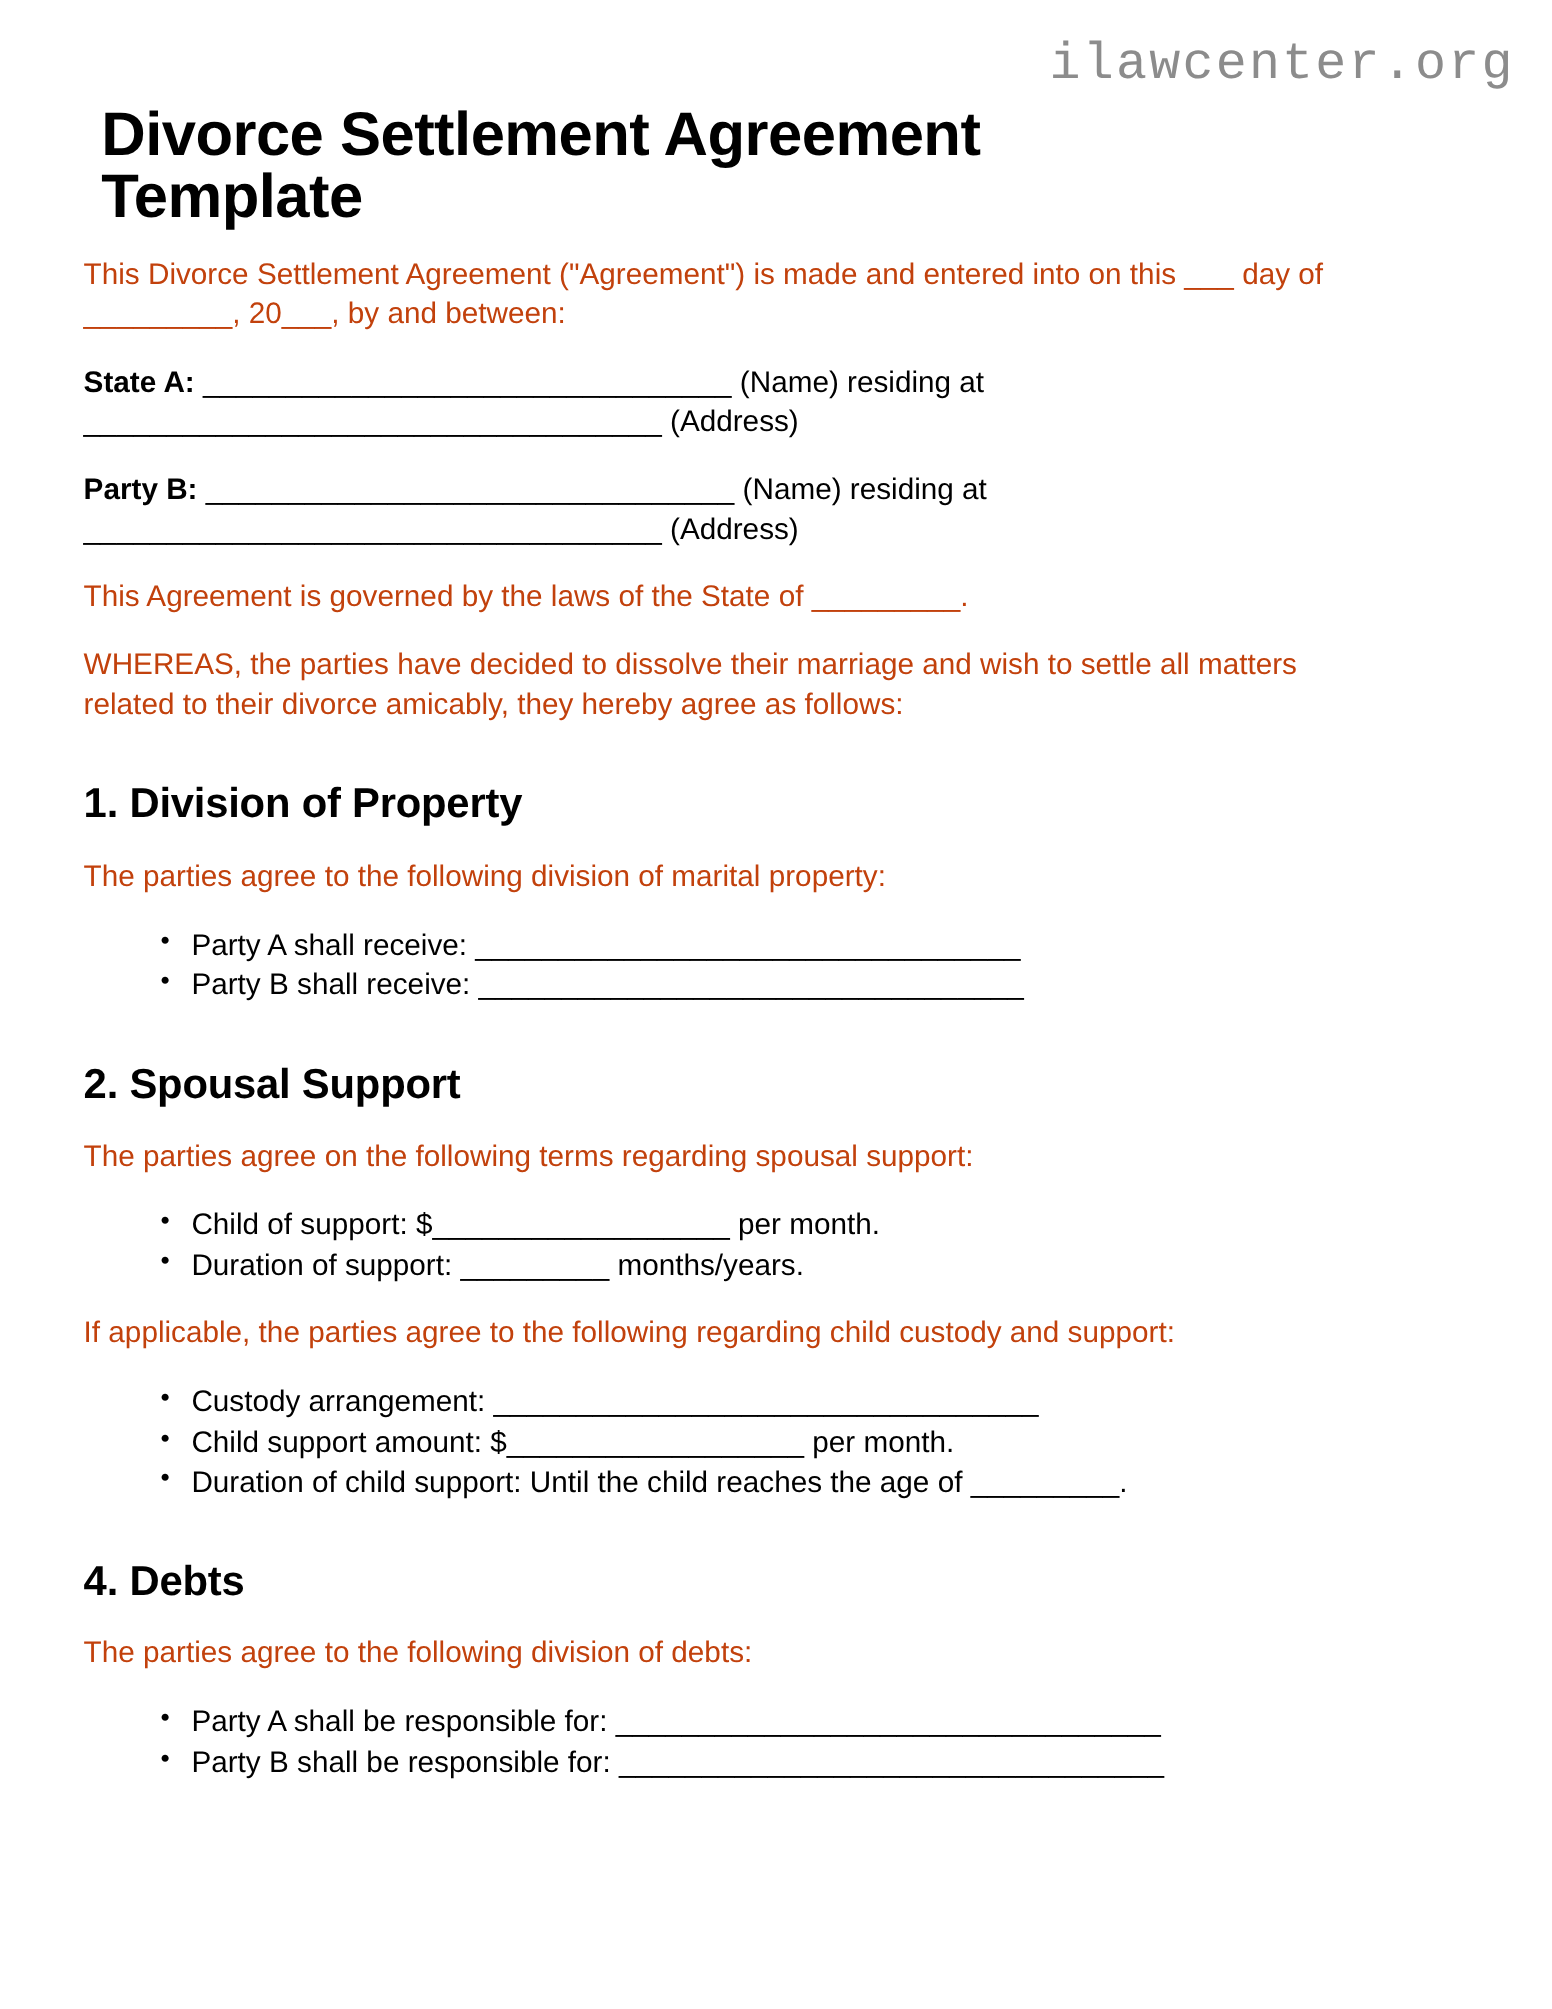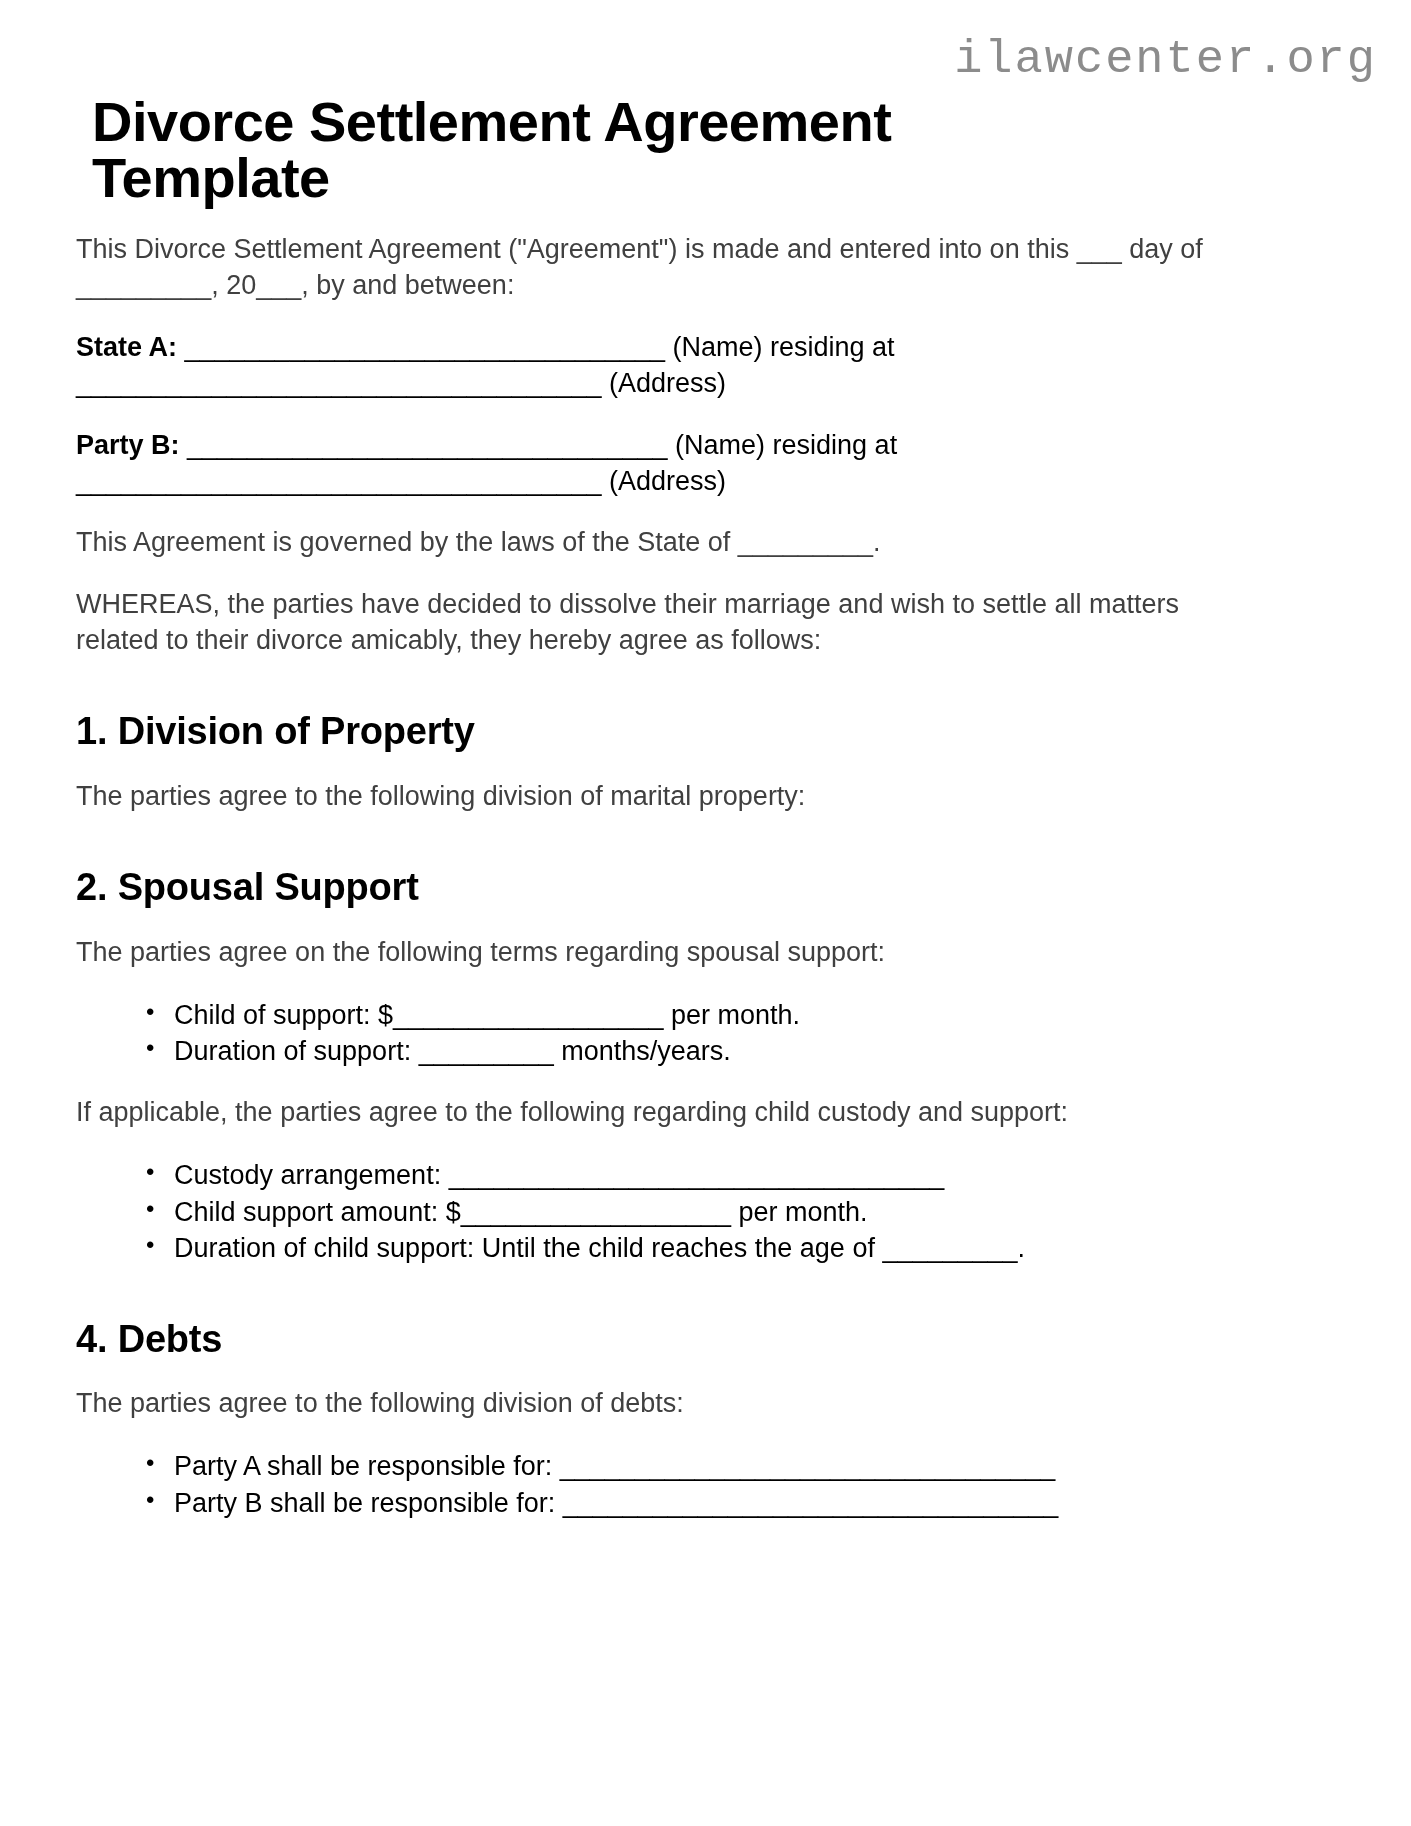--- a/index.html
+++ b/index.html
@@ -58,21 +58,21 @@
     font-weight: bold;
     line-height: 1.1;
     margin: 52px 0 0 0;
     letter-spacing: -0.2px;
     color: #000;
   }
   p.para {
     font-size: 27px;
     line-height: 1.33;
     margin: 26px 0 0 0;
-    color: #404040;
+    color: #c2410c;
     max-width: 1180px;
   }
   .party-line {
     font-size: 27px;
     line-height: 1.33;
     margin: 26px 0 0 0;
     max-width: 1180px;
   }
   .party-label {
     font-weight: bold;
@@ -123,20 +123,24 @@
     <div class="party-line">
       <span class="party-label">Party B:</span><span class="blank"> ________________________________ </span><span>(Name) residing at</span><br><span class="blank">___________________________________ </span><span>(Address)</span>
     </div>
 
     <p class="para">This Agreement is governed by the laws of the State of _________.</p>
 
     <p class="para">WHEREAS, the parties have decided to dissolve their marriage and wish to settle all matters related to their divorce amicably, they hereby agree as follows:</p>
 
     <h2 class="section-title">1. Division of Property</h2>
     <p class="para">The parties agree to the following division of marital property:</p>
+    <ul class="bullets">
+      <li>Party A shall receive: _________________________________</li>
+      <li>Party B shall receive: _________________________________</li>
+    </ul>
 
     <h2 class="section-title">2. Spousal Support</h2>
     <p class="para">The parties agree on the following terms regarding spousal support:</p>
     <ul class="bullets">
       <li>Child of support: $__________________ per month.</li>
       <li>Duration of support: _________ months/years.</li>
     </ul>
 
     <p class="para">If applicable, the parties agree to the following regarding child custody and support:</p>
     <ul class="bullets">

